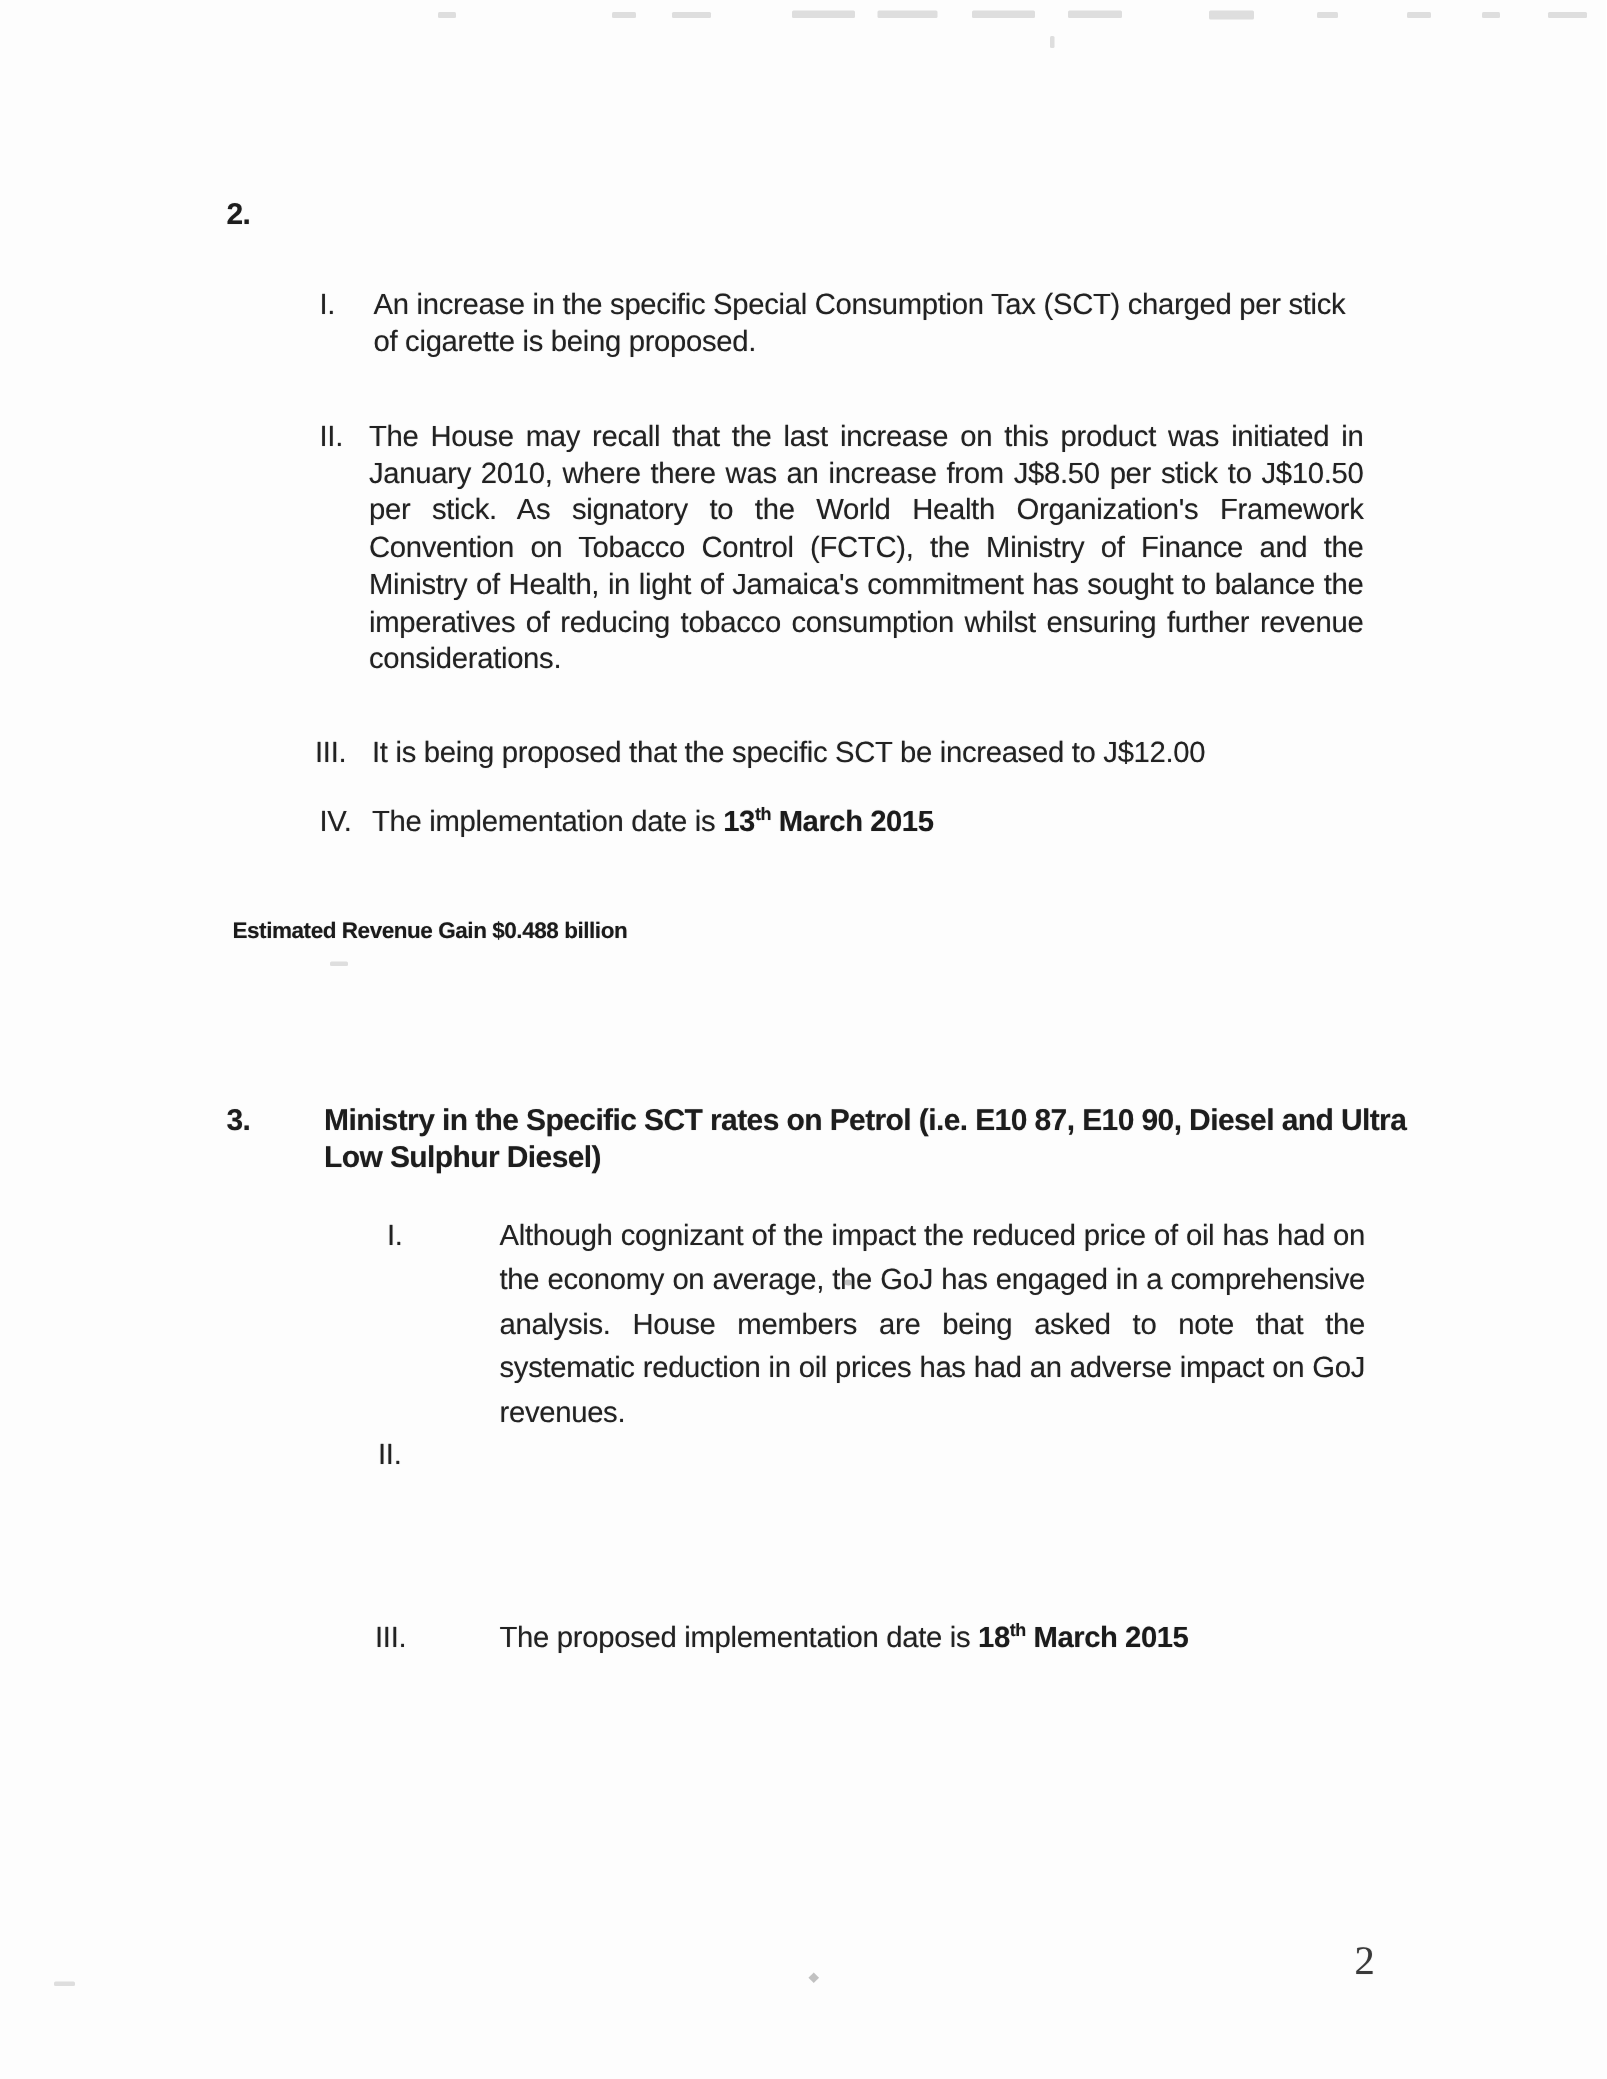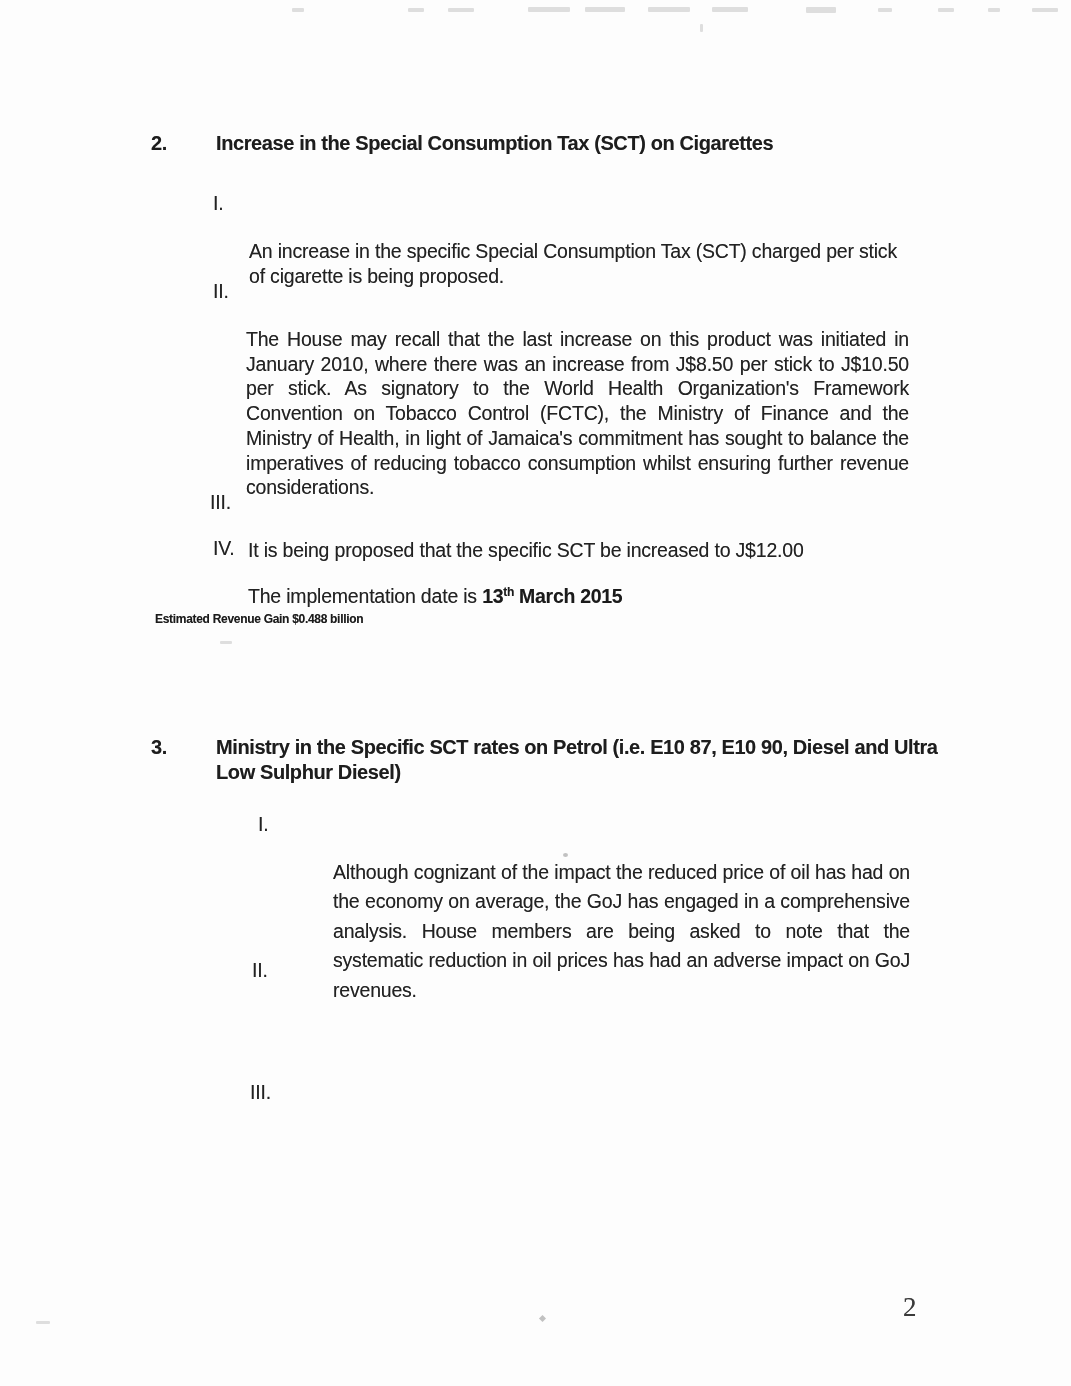--- a/index.html
+++ b/index.html
@@ -31,29 +31,29 @@
   .item {
     position: absolute;
     display: flex;
     font-size: 19.5px;
     letter-spacing: -0.2px;
     color: #222222;
   }
   .lh-s2 { line-height: 24.7px; }
   .lh-s3 { line-height: 29.4px; }
   .lbl { flex-shrink: 0; }
-  .txt { display: inline-block; margin-top: 48px; }
+  .txt { display: inline-block; }
   .just { text-align: justify; }
   .boldspan { font-weight: bold; color: #1b1b1b; letter-spacing: -0.3px; text-align: right; }
   .boldspan sup { font-size: 12px; vertical-align: super; line-height: 0; }
 
   .revenue {
     position: absolute;
     font-weight: bold;
-    font-size: 12px;
+    font-size: 15px;
     letter-spacing: -0.3px;
     color: #1b1b1b;
   }
 
   .page-num {
     position: absolute;
     font-family: "Liberation Serif", serif;
     font-size: 27px;
     color: #3a3a3a;
   }
@@ -88,21 +88,20 @@
     <span class="scan-mark" style="left:806px;top:7px;width:30px;height:6px"></span>
     <span class="scan-mark" style="left:878px;top:8px;width:14px;height:4px"></span>
     <span class="scan-mark" style="left:938px;top:8px;width:16px;height:4px"></span>
     <span class="scan-mark" style="left:988px;top:8px;width:12px;height:4px"></span>
     <span class="scan-mark" style="left:1032px;top:8px;width:26px;height:4px"></span>
     <span class="scan-mark" style="left:700px;top:24px;width:3px;height:8px"></span>
   </div>
 
   <div class="sec-heading txtsoft" style="left:151px;top:131px;width:770px">
     <span class="sec-num">2.</span>
-    <span class="sec-title">Increase in the Special Consumption Tax (SCT) on Cigarettes</span>
   </div>
 
   <div class="item lh-s2 txtsoft" style="left:213px;top:191px">
     <span class="lbl" style="width:36px">I.</span>
     <span class="txt" style="width:665px">An increase in the specific Special Consumption Tax (SCT) charged per stick of cigarette is being proposed.</span>
   </div>
 
   <div class="item lh-s2 txtsoft" style="left:213px;top:279px">
     <span class="lbl" style="width:33px">II.</span>
     <span class="txt just" style="width:663px">The House may recall that the last increase on this product was initiated in January 2010, where there was an increase from J$8.50 per stick to J$10.50 per stick. As signatory to the World Health Organization's Framework Convention on Tobacco Control (FCTC), the Ministry of Finance and the Ministry of Health, in light of Jamaica's commitment has sought to balance the imperatives of reducing tobacco consumption whilst ensuring further revenue considerations.</span>
@@ -133,20 +132,23 @@
     <span class="txt just" style="width:577px">Although cognizant of the impact the reduced price of oil has had on the economy on average, the GoJ has engaged in a comprehensive analysis. House members are being asked to note that the systematic reduction in oil prices has had an adverse impact on GoJ revenues.</span>
   </div>
   <span class="speck" style="left:563px;top:853px;width:5px;height:4px"></span>
 
   <div class="item lh-s3 txtsoft" style="left:252px;top:956px">
     <span class="lbl" style="width:81px">II.</span>
   </div>
 
   <div class="item lh-s3 txtsoft" style="left:250px;top:1078px">
     <span class="lbl" style="width:83px">III.</span>
+    <span class="txt" style="width:580px">
+      <span>The proposed implementation date is </span><span class="boldspan"><span>18</span><sup>th</sup><span> March 2015</span></span>
+    </span>
   </div>
 
 
   <span class="speck" style="left:540px;top:1316px;width:5px;height:5px;transform:rotate(45deg);border-radius:0"></span>
   <span class="scan-mark" style="left:36px;top:1321px;width:14px;height:3px"></span>
 
   <div class="page-num txtsoft" style="left:903px;top:1292px">2</div>
 
 </div>
 

